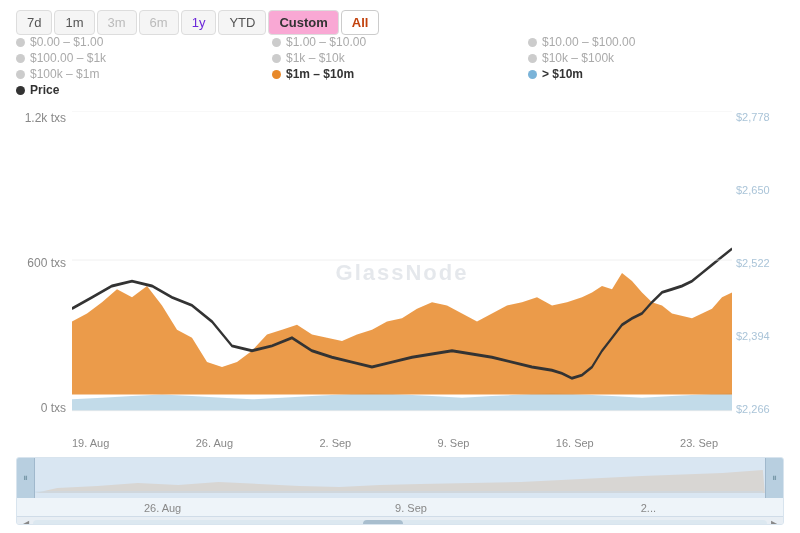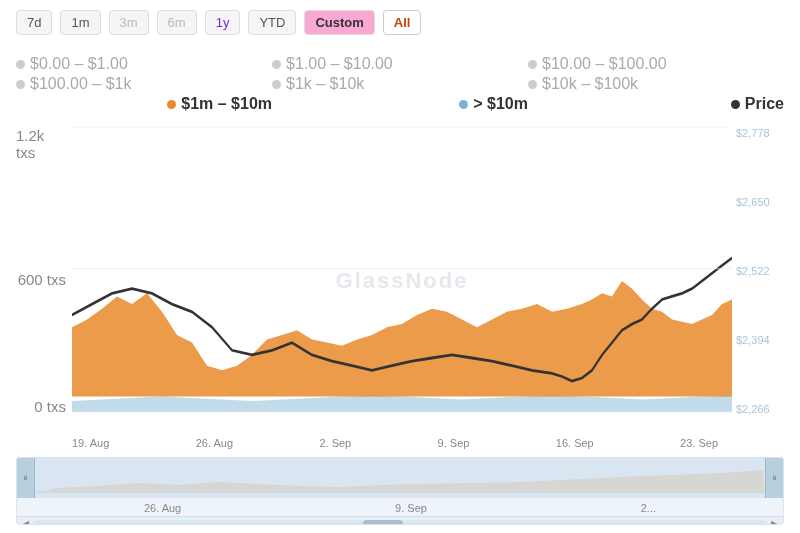--- a/index.html
+++ b/index.html
@@ -17,22 +17,22 @@
       background: #fff;
       padding: 10px 16px 8px 16px;
       display: flex;
       flex-direction: column;
     }
 
     
     .time-buttons {
       display: flex;
       align-items: flex-start;
-      gap: 8px;
-      margin-bottom: 20px;
+      gap: 2px;
+      margin-bottom: 0;
     }
     .time-btn {
       padding: 4px 10px;
       border: 1px solid #ddd;
       background: #f5f5f5;
       border-radius: 4px;
       font-size: 13px;
       color: #555;
       cursor: pointer;
     }
@@ -52,26 +52,25 @@
     .legend {
       display: grid;
       grid-template-columns: repeat(3, 1fr);
       gap: 2px 0;
       margin-bottom: 14px;
     }
     .legend-item {
       display: flex;
       align-items: center;
       gap: 5px;
-      font-size: 16px;
+      font-size: 12px;
       color: #aaa;
     }
     .legend-item.active {
       color: #333;
-      justify-content: flex-end;
     }
     .legend-dot {
       width: 9px;
       height: 9px;
       border-radius: 50%;
       flex-shrink: 0;
     }
     .dot-gray { background: #ccc; }
     .dot-orange { background: #e8892a; }
     .dot-blue { background: #7ab3d8; }
@@ -92,21 +91,21 @@
     }
 
     .y-axis-left {
       width: 56px;
       display: flex;
       flex-direction: column;
       justify-content: space-between;
       align-items: flex-end;
       padding-right: 6px;
       padding-bottom: 20px;
-      font-size: 15px;
+      font-size: 12px;
       color: #888;
     }
 
     .y-axis-right {
       width: 52px;
       display: flex;
       flex-direction: column;
       justify-content: space-between;
       align-items: flex-start;
       padding-left: 4px;
@@ -288,20 +287,24 @@
       <span>$100.00 – $1k</span>
     </div>
     <div class="legend-item">
       <div class="legend-dot dot-gray"></div>
       <span>$1k – $10k</span>
     </div>
     <div class="legend-item">
       <div class="legend-dot dot-gray"></div>
       <span>$10k – $100k</span>
     </div>
+    <div class="legend-item">
+      <div class="legend-dot dot-gray"></div>
+      <span>$100k – $1m</span>
+    </div>
     <div class="legend-item active">
       <div class="legend-dot dot-orange"></div>
       <span style="font-weight:600;">$1m – $10m</span>
     </div>
     <div class="legend-item active">
       <div class="legend-dot dot-blue"></div>
       <span style="font-weight:600;">&gt; $10m</span>
     </div>
     <div class="legend-item active">
       <div class="legend-dot dot-dark"></div>

